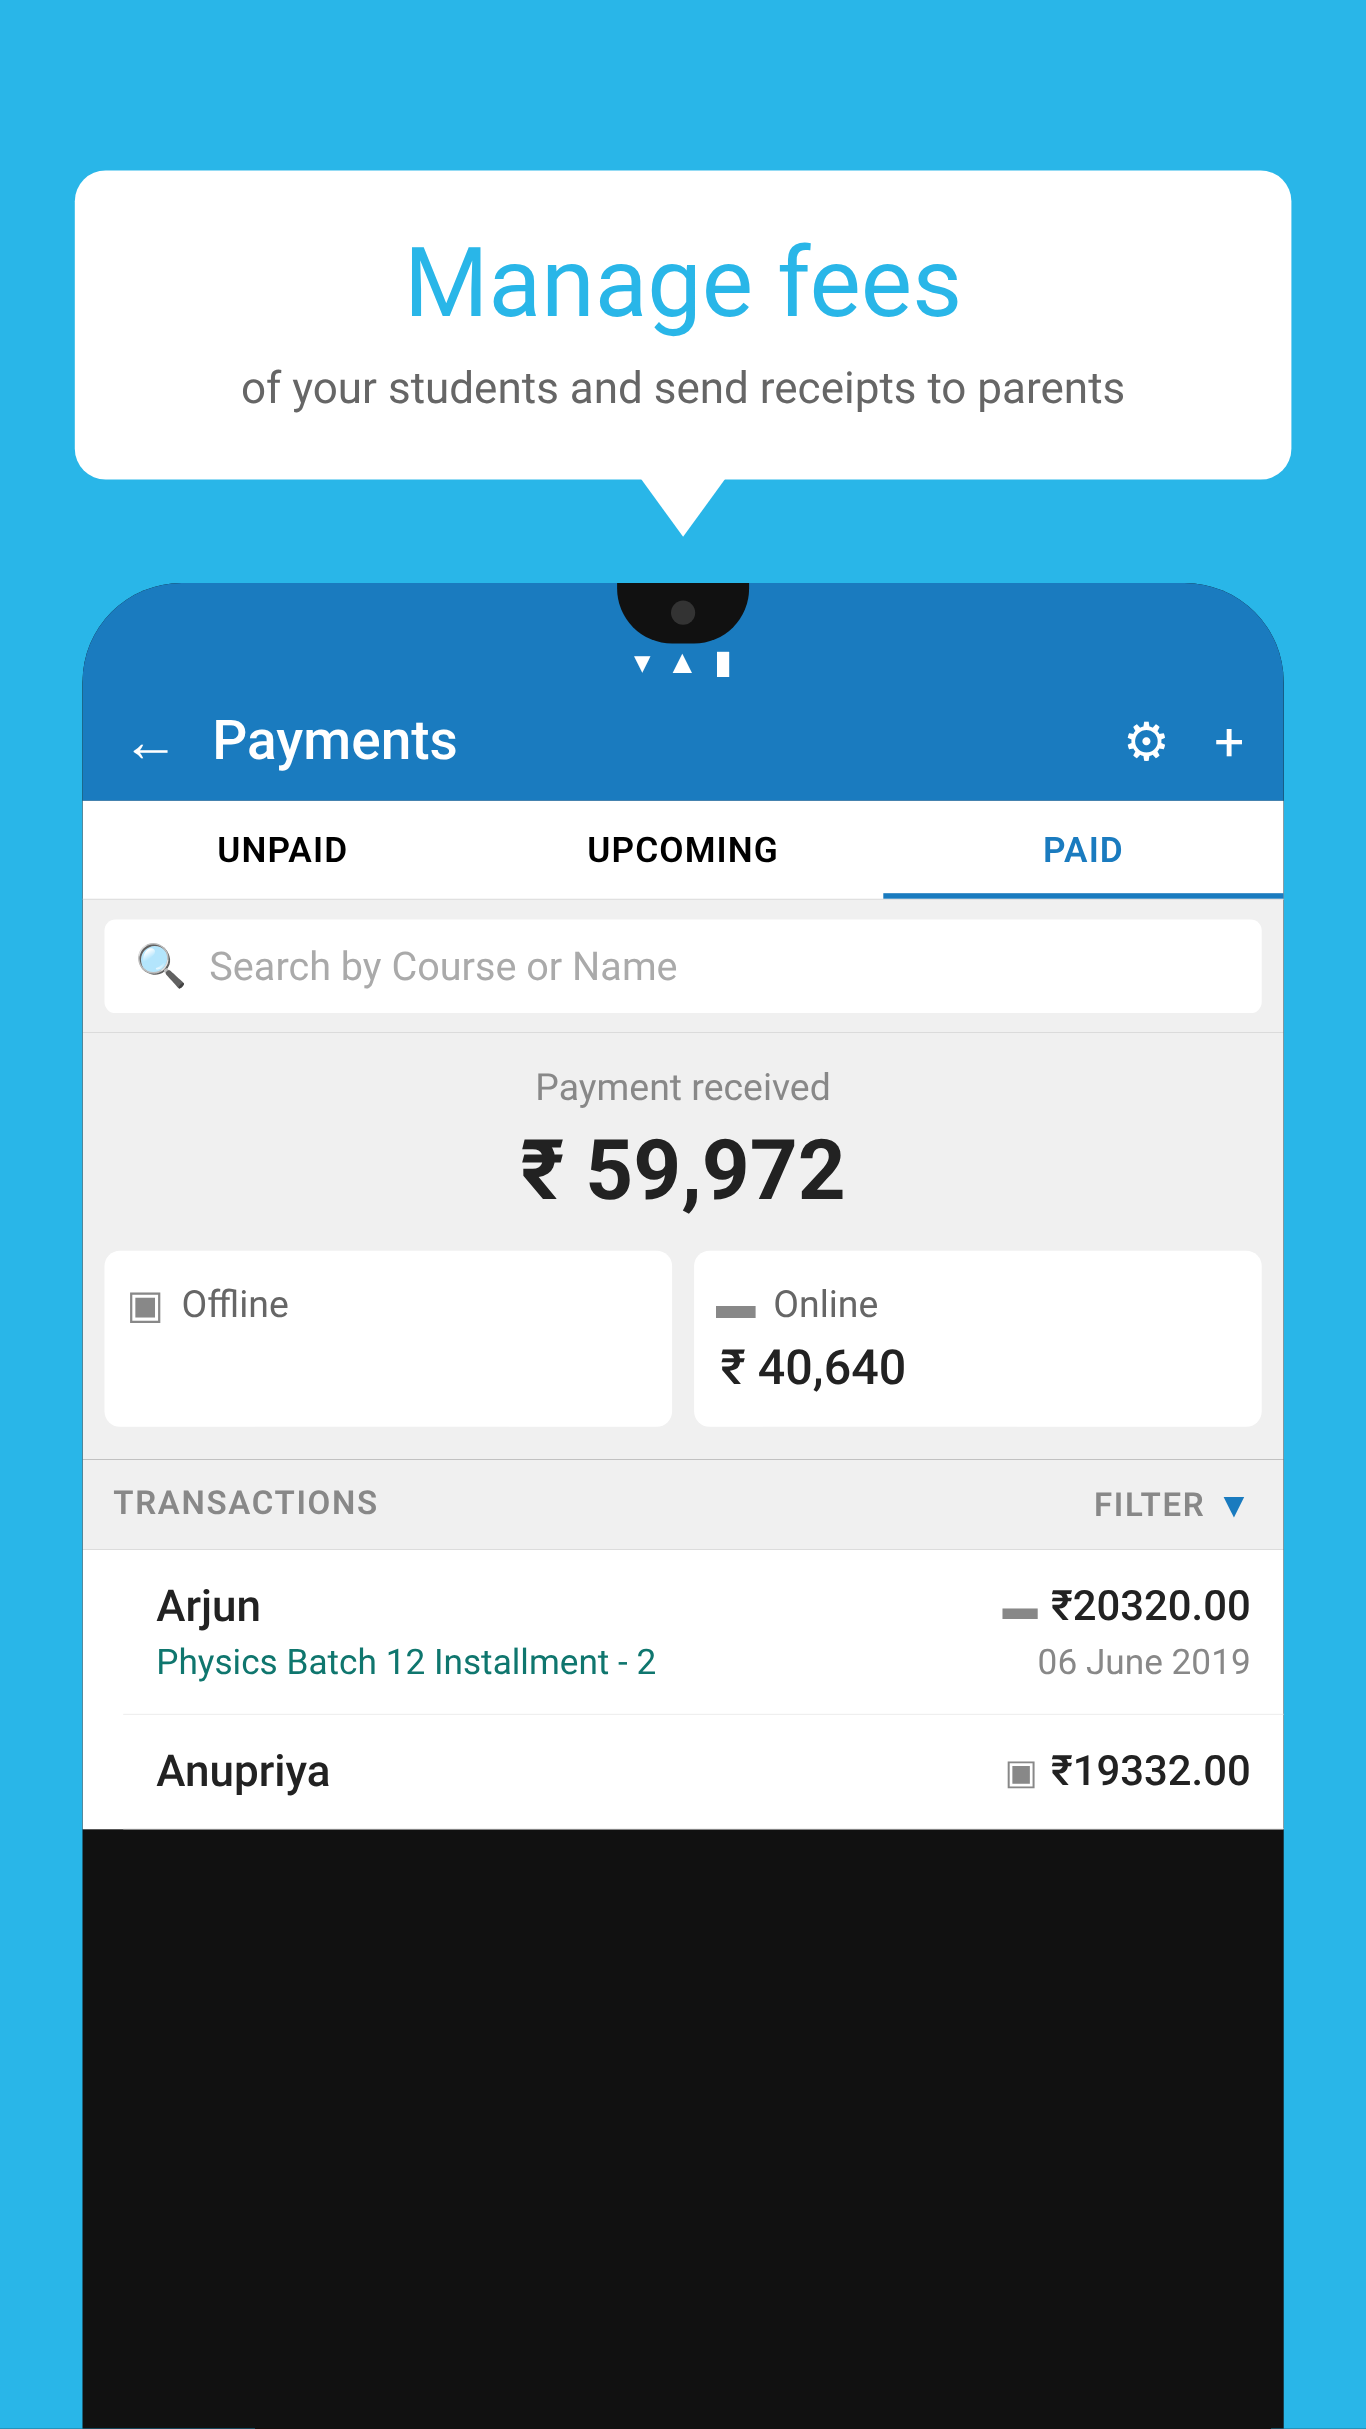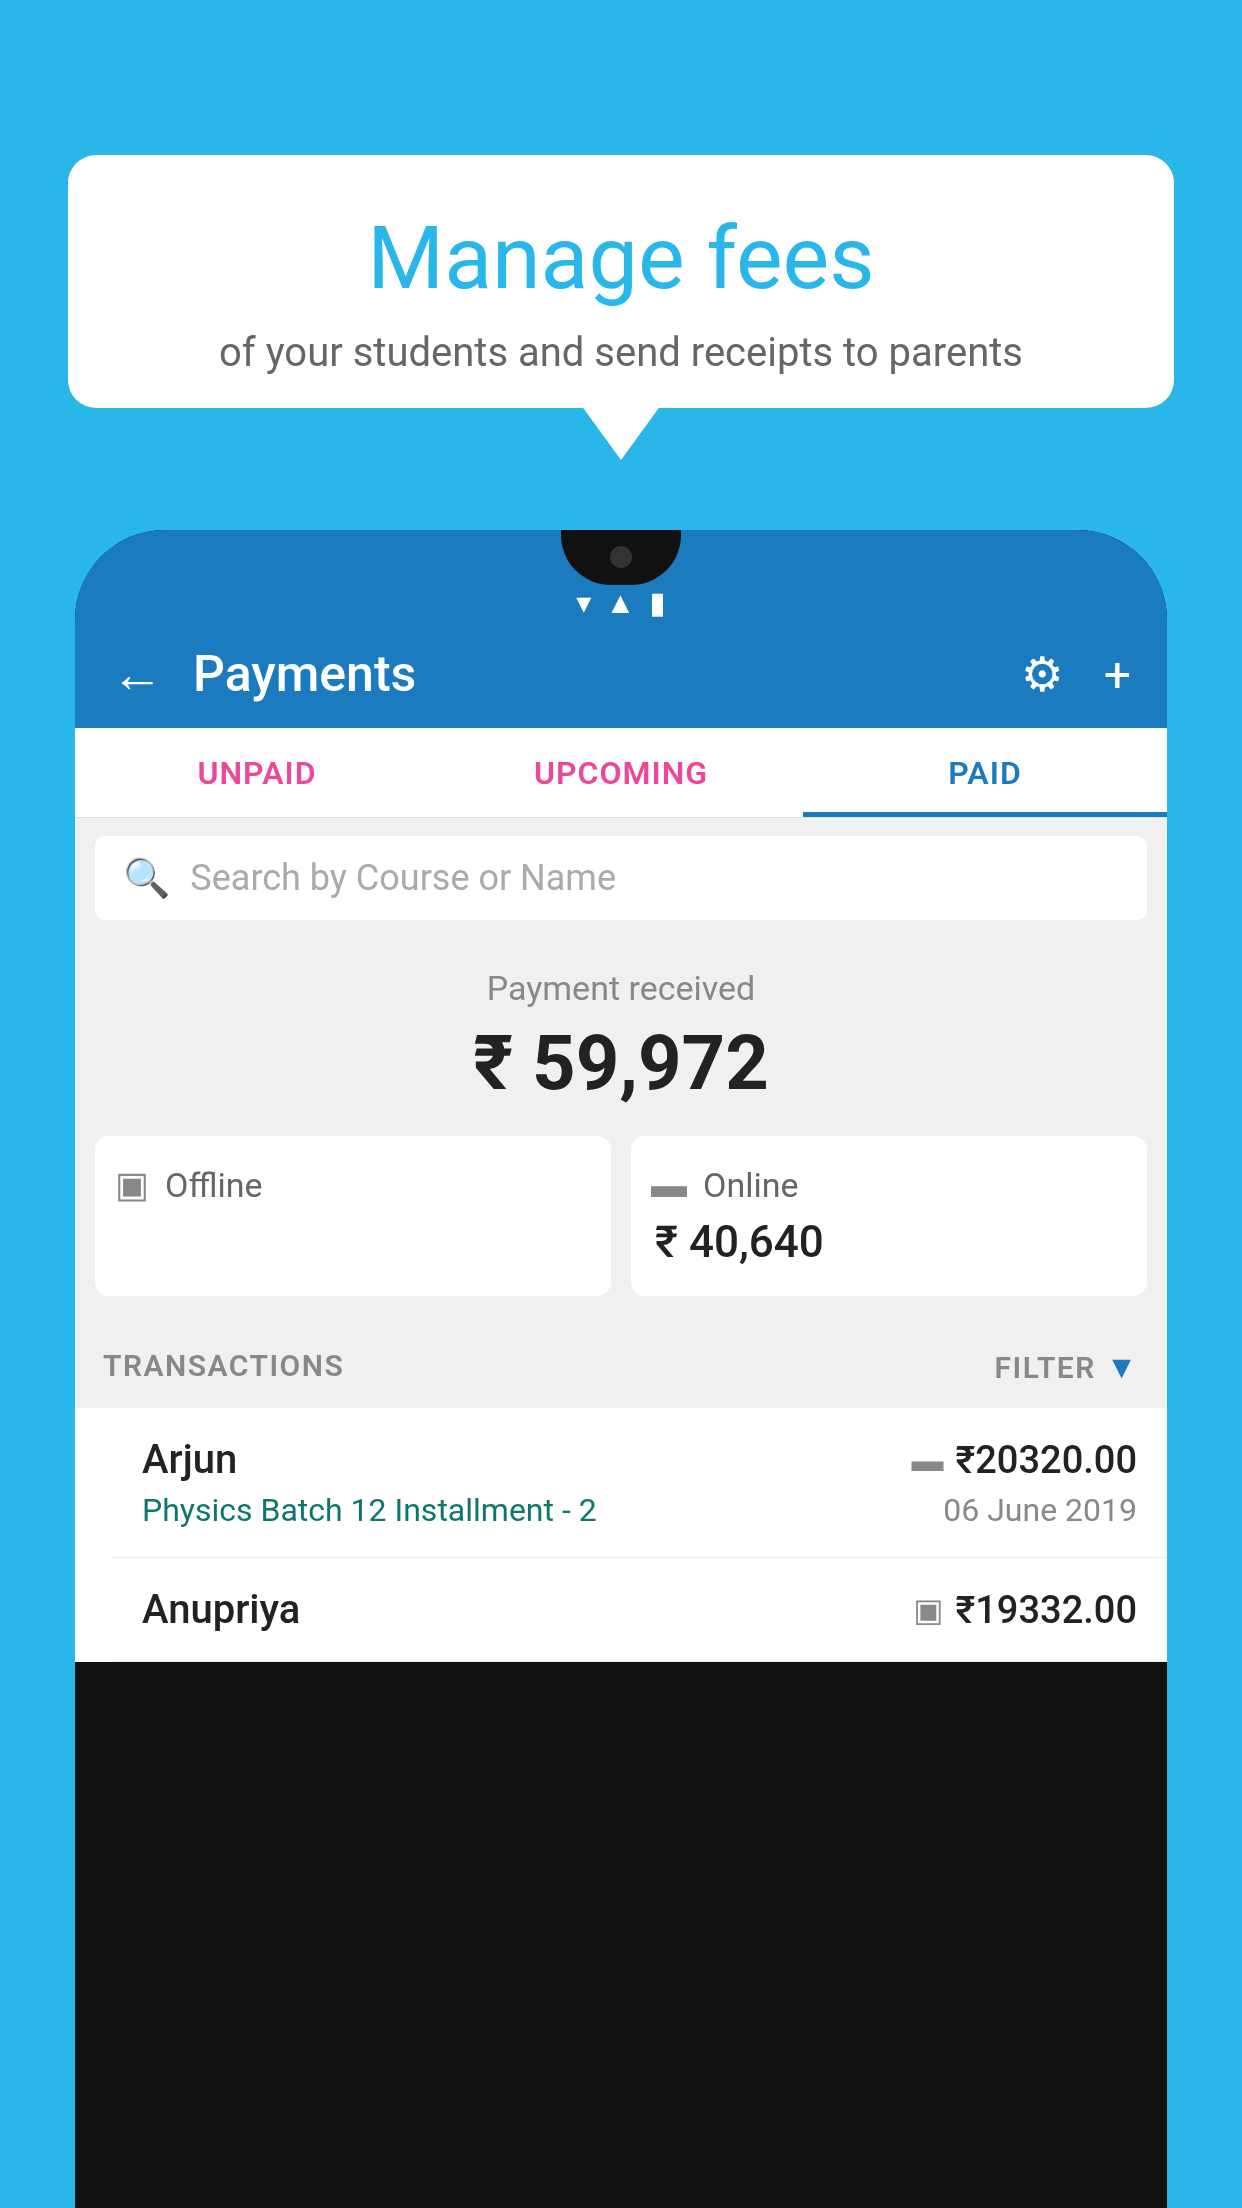--- a/index.html
+++ b/index.html
@@ -14,21 +14,21 @@
     }
 
     
     .speech-bubble {
       position: absolute;
       top: 155px;
       left: 68px;
       right: 68px;
       background: #fff;
       border-radius: 28px;
-      padding: 55px 60px 32px;
+      padding: 55px 60px 60px;
       text-align: center;
     }
     .speech-bubble::after {
       content: '';
       position: absolute;
       bottom: -52px;
       left: 50%;
       transform: translateX(-50%);
       width: 0;
       height: 0;
@@ -145,21 +145,21 @@
       border-bottom: 1px solid #e0e0e0;
       height: 90px;
     }
     .tab-item {
       flex: 1;
       display: flex;
       align-items: center;
       justify-content: center;
       font-size: 32px;
       font-weight: 600;
-      color: #ec4899;
+      color: #000000;
       letter-spacing: 1px;
       cursor: pointer;
       position: relative;
     }
     .tab-item.active {
       color: #1a7bbf;
     }
     .tab-item.active::after {
       content: '';
       position: absolute;

